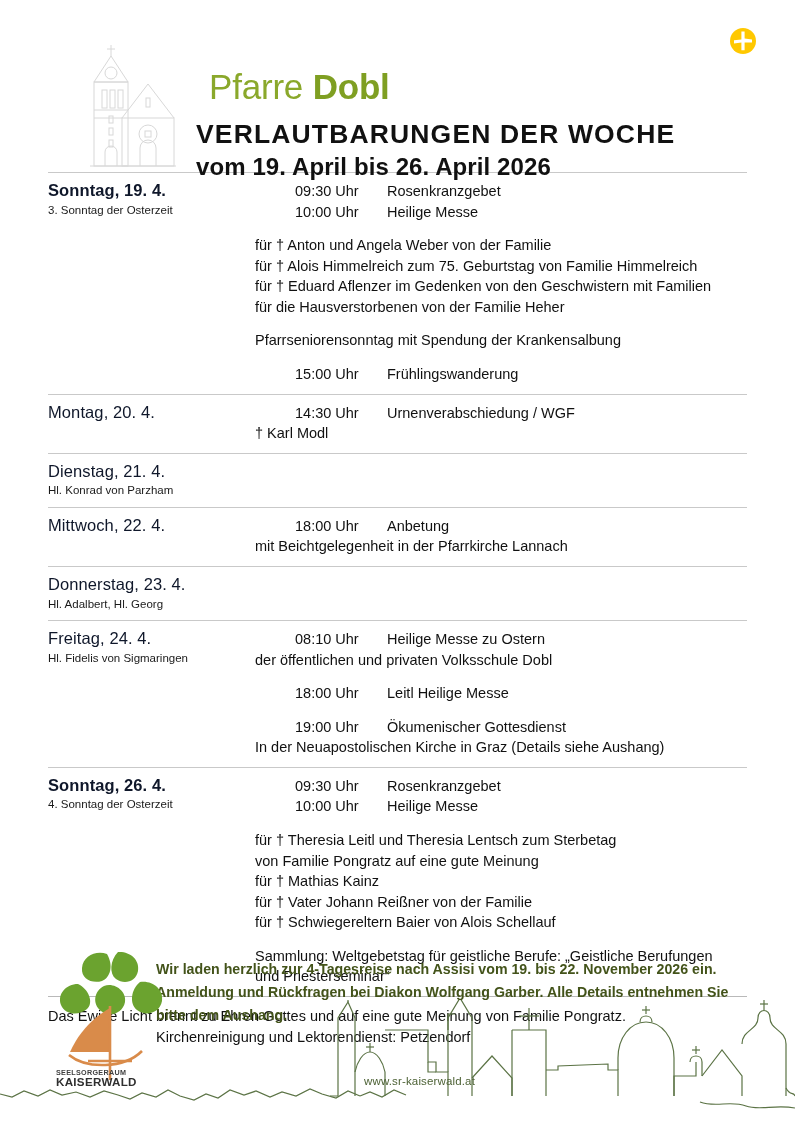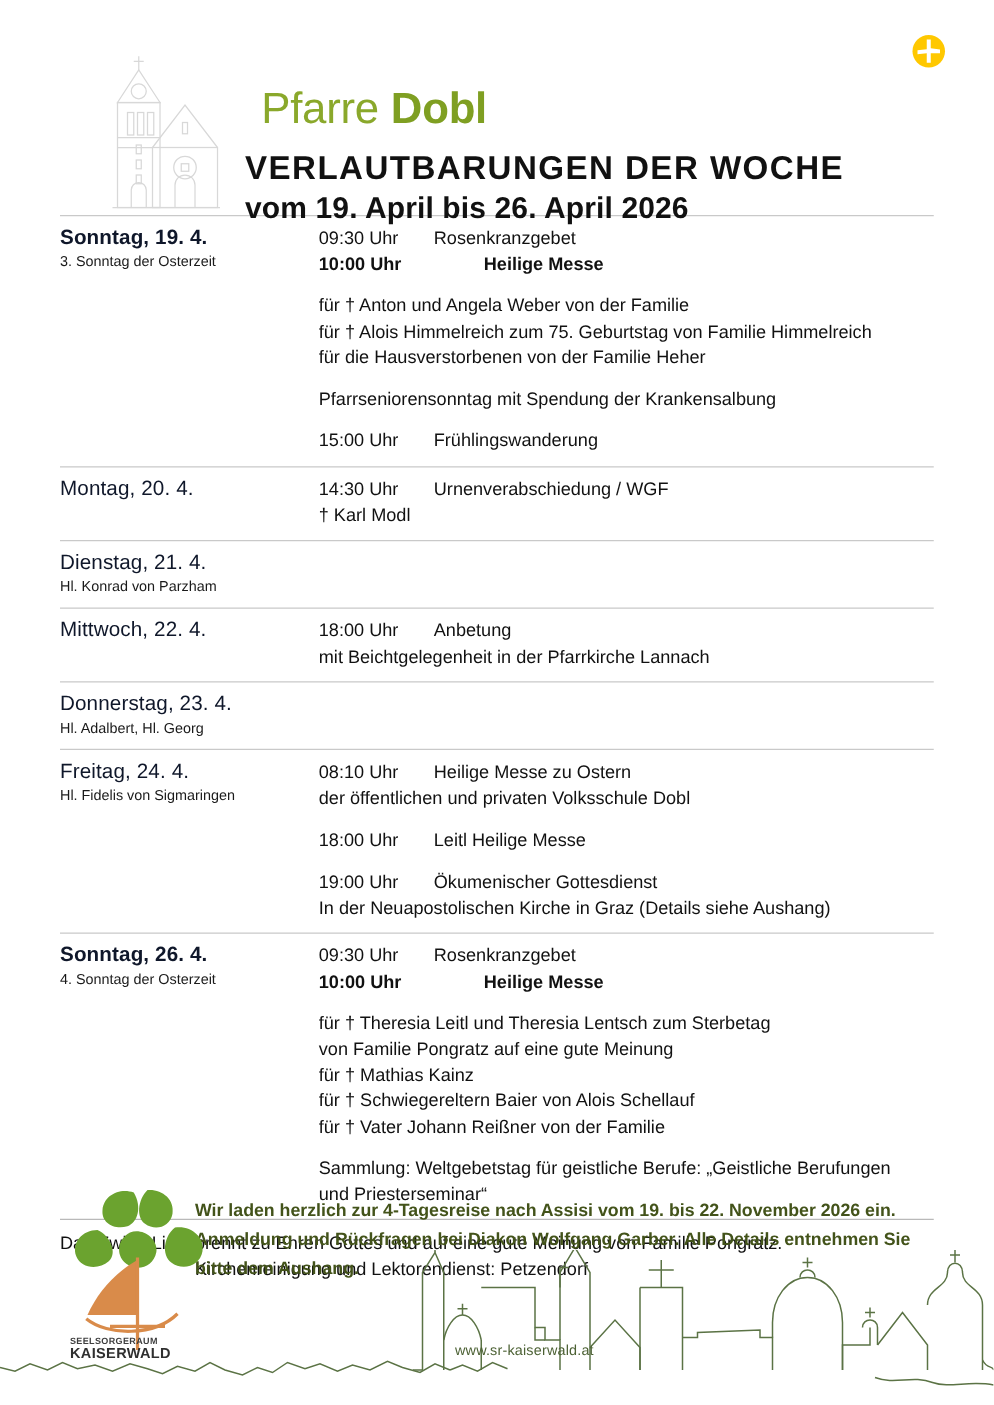--- a/index.html
+++ b/index.html
@@ -111,22 +111,23 @@
     flex: 1 1 auto;
     padding-top: 2px;
   }
   .ev-block { margin-bottom: 0; }
   .ev-block + .ev-block { margin-top: 13px; }
   .ev-line {
     display: flex;
     font-size: 14.5px;
     line-height: 1.42;
     color: #111111;
-  }
-  .ev-line.bold { font-weight: 700; gap: 40px; }
+    margin-left: 40px;
+  }
+  .ev-line.bold { font-weight: 400; }
   .ev-time {
     width: 92px;
     flex: 0 0 92px;
     white-space: nowrap;
   }
   .ev-text { flex: 1 1 auto; }
   .ev-full {
     font-size: 14.5px;
     line-height: 1.42;
     color: #111111;
@@ -252,20 +253,21 @@
               <div class="ev-text">Rosenkranzgebet</div>
             </div>
             <div class="ev-line bold">
               <div class="ev-time">10:00 Uhr</div>
               <div class="ev-text">Heilige Messe</div>
             </div>
           </div>
           <div class="ev-block">
             <div class="ev-full">für † Anton und Angela Weber von der Familie</div>
             <div class="ev-full">für † Alois Himmelreich zum 75. Geburtstag von Familie Himmelreich</div>
+            <div class="ev-full">für † Eduard Aflenzer im Gedenken von den Geschwistern mit Familien</div>
             <div class="ev-full">für die Hausverstorbenen von der Familie Heher</div>
           </div>
           <div class="ev-block">
             <div class="ev-full">Pfarrseniorensonntag mit Spendung der Krankensalbung</div>
           </div>
           <div class="ev-block">
             <div class="ev-line">
               <div class="ev-time">15:00 Uhr</div>
               <div class="ev-text">Frühlingswanderung</div>
             </div>
@@ -355,22 +357,22 @@
             </div>
             <div class="ev-line bold">
               <div class="ev-time">10:00 Uhr</div>
               <div class="ev-text">Heilige Messe</div>
             </div>
           </div>
           <div class="ev-block">
             <div class="ev-full">für † Theresia Leitl und Theresia Lentsch zum Sterbetag</div>
             <div class="ev-full">von Familie Pongratz auf eine gute Meinung</div>
             <div class="ev-full">für † Mathias Kainz</div>
+            <div class="ev-full">für † Vater Johann Reißner von der Familie</div>
             <div class="ev-full">für † Schwiegereltern Baier von Alois Schellauf</div>
-            <div class="ev-full">für † Vater Johann Reißner von der Familie</div>
           </div>
           <div class="ev-block">
             <div class="ev-full">Sammlung: Weltgebetstag für geistliche Berufe: „Geistliche Berufungen</div>
             <div class="ev-full">und Priesterseminar“</div>
           </div>
         </div>
       </div>
     </div>
 
   <div class="footer-notes">

